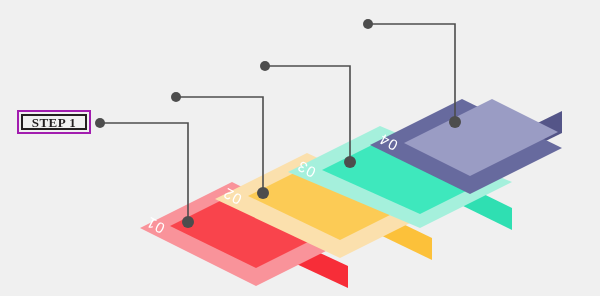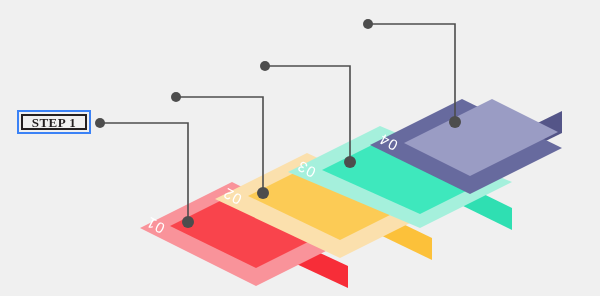--- a/index.html
+++ b/index.html
@@ -28,21 +28,21 @@
     fill: #ffffff;
     letter-spacing: 1px;
   }
   .step-label-box {
     position: absolute;
     left: 17px;
     top: 110px;
     width: 74px;
     height: 24px;
     box-sizing: border-box;
-    border: 2px solid #3b82f6;
+    border: 2px solid #a21caf;
     background: #f0f0f0;
     display: flex;
     align-items: center;
     justify-content: center;
   }
   .step-label-inner {
     width: 100%;
     height: 100%;
     box-sizing: border-box;
     border: 2px solid #f0f0f0;

